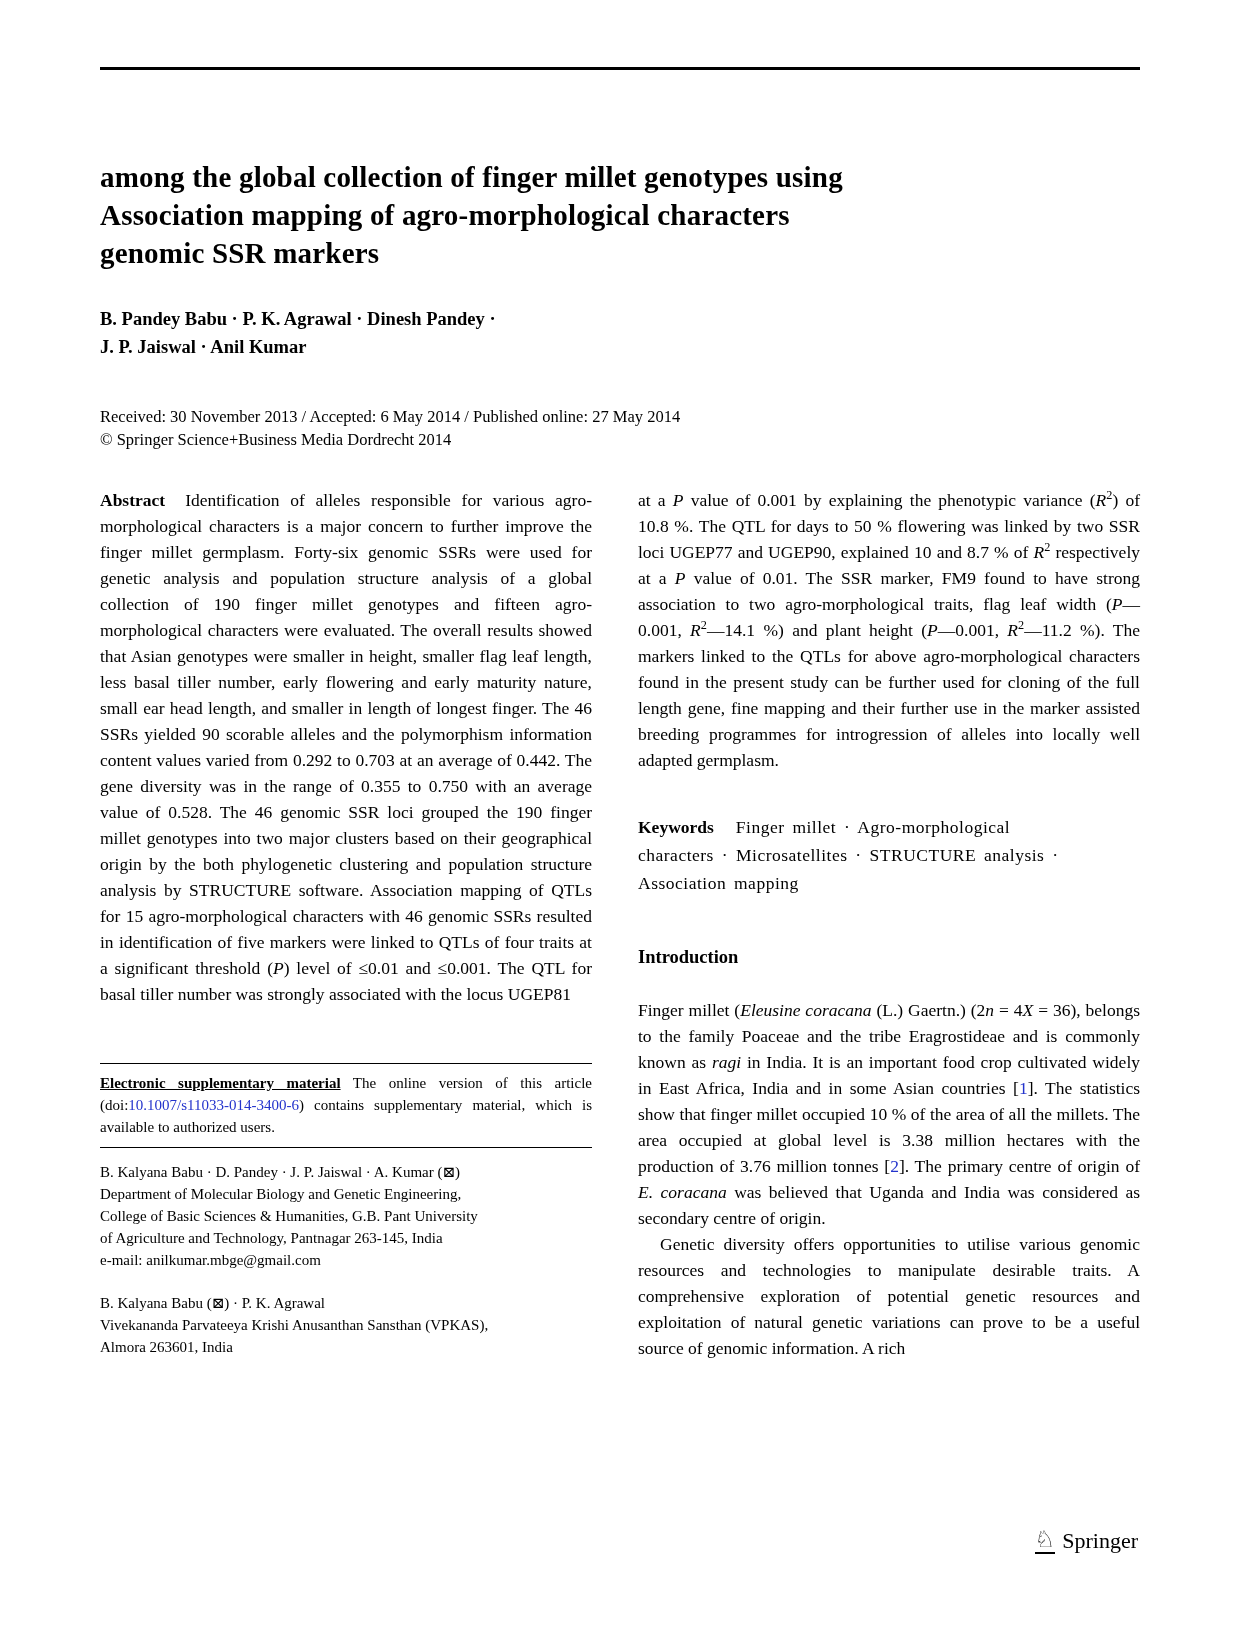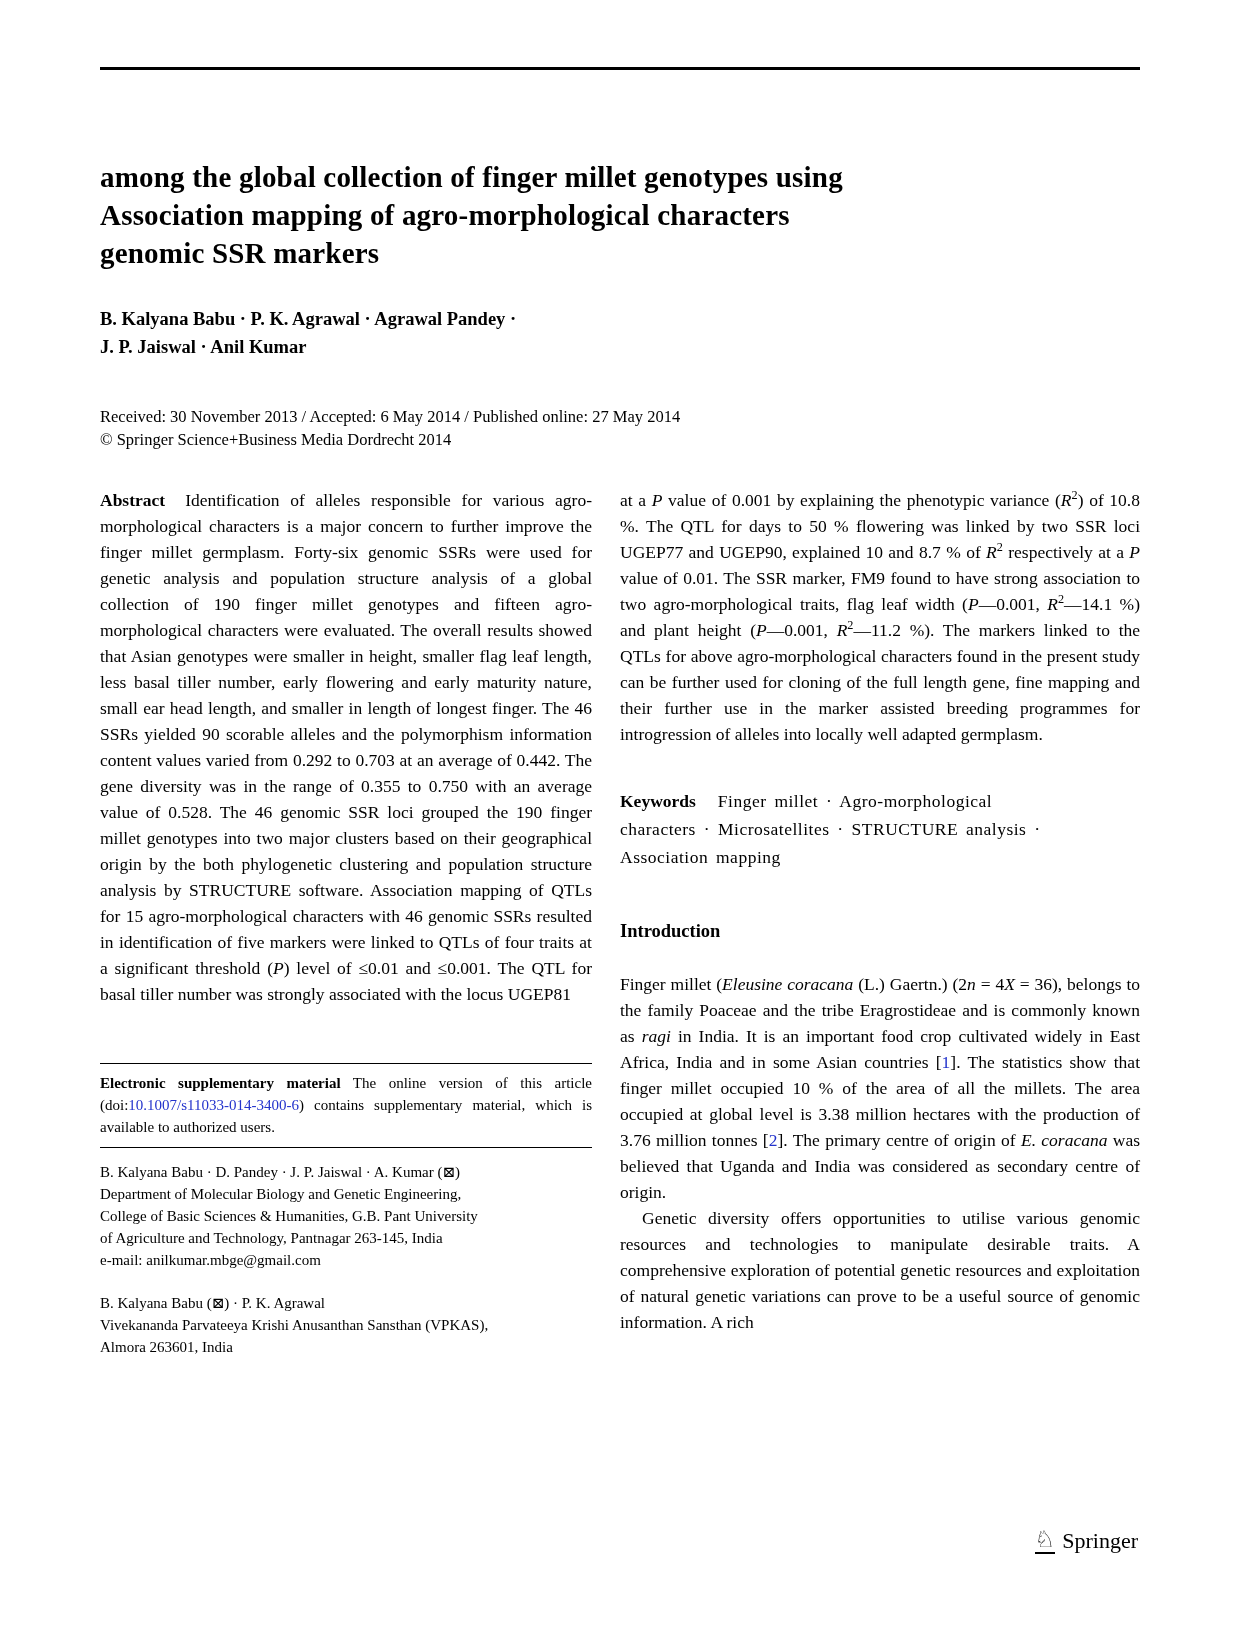--- a/index.html
+++ b/index.html
@@ -19,27 +19,27 @@
   
   .jheader { font-size: 17px; line-height: 30px; }
   .header-rule { height: 3px; background: #000; margin-top: 11px; }
   
   .title { margin-top: 88px; font-size: 29px; font-weight: 700; line-height: 38px; letter-spacing: 0.2px; }
   
   .authors { margin-top: 33px; font-size: 18.5px; font-weight: 700; line-height: 28px; }
   
   .received { margin-top: 44px; font-size: 16.5px; line-height: 23px; }
   
-  .cols { margin-top: 36px; display: flex; gap: 28px; }
+  .cols { margin-top: 36px; display: flex; gap: 46px; }
   .col-left  { width: 492px; flex: 0 0 492px; display: flex; flex-direction: column; }
   .col-right { flex: 1 1 auto; min-width: 0; }
   .body-text { font-size: 17.5px; line-height: 26px; text-align: justify; }
   .sec-label { font-weight: 700; margin-right: 20px; }
   .i { font-style: italic; }
-  .b { font-weight: 700; }
+  .b { font-weight: 700; text-decoration: underline; }
   .sup { vertical-align: super; font-size: 0.7em; line-height: 0; }
   .link { color: #2333cc; }
   
   .fn-block { margin-top: 56px; font-size: 15px; line-height: 22px; }
   .fn-rule { height: 1px; background: #000; }
   .fn-esm { padding: 8px 0 9px 0; text-align: justify; }
   .affil { margin-top: 13px; }
   .affil + .affil { margin-top: 21px; }
   
   .keywords { margin-top: 40px; font-size: 17.5px; line-height: 28px; letter-spacing: 0.5px; word-spacing: 3px; }
@@ -69,21 +69,21 @@
 
   <div class="header-rule"></div>
 
   <h1 class="title">
     <div>among the global collection of finger millet genotypes using</div>
     <div>Association mapping of agro-morphological characters</div>
     <div>genomic SSR markers</div>
   </h1>
 
   <div class="authors">
-    <div>B. Kalyana Babu · P. K. Agrawal · Agrawal Pandey ·</div>
+    <div>B. Pandey Babu · P. K. Agrawal · Dinesh Pandey ·</div>
     <div>J. P. Jaiswal · Anil Kumar</div>
   </div>
 
   <div class="received">
     <div>Received: 30 November 2013 / Accepted: 6 May 2014 / Published online: 27 May 2014</div>
     <div>© Springer Science+Business Media Dordrecht 2014</div>
   </div>
 
   <div class="cols">
 

